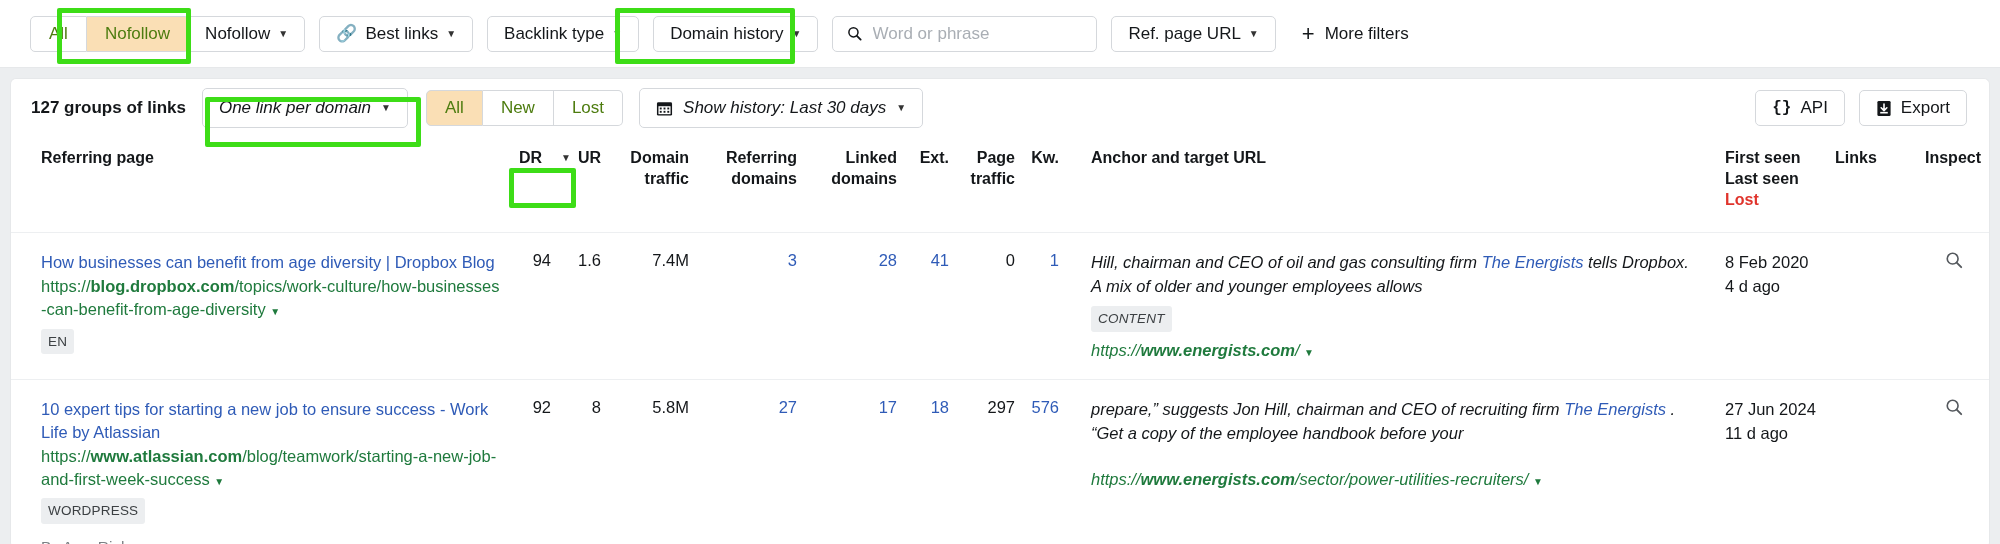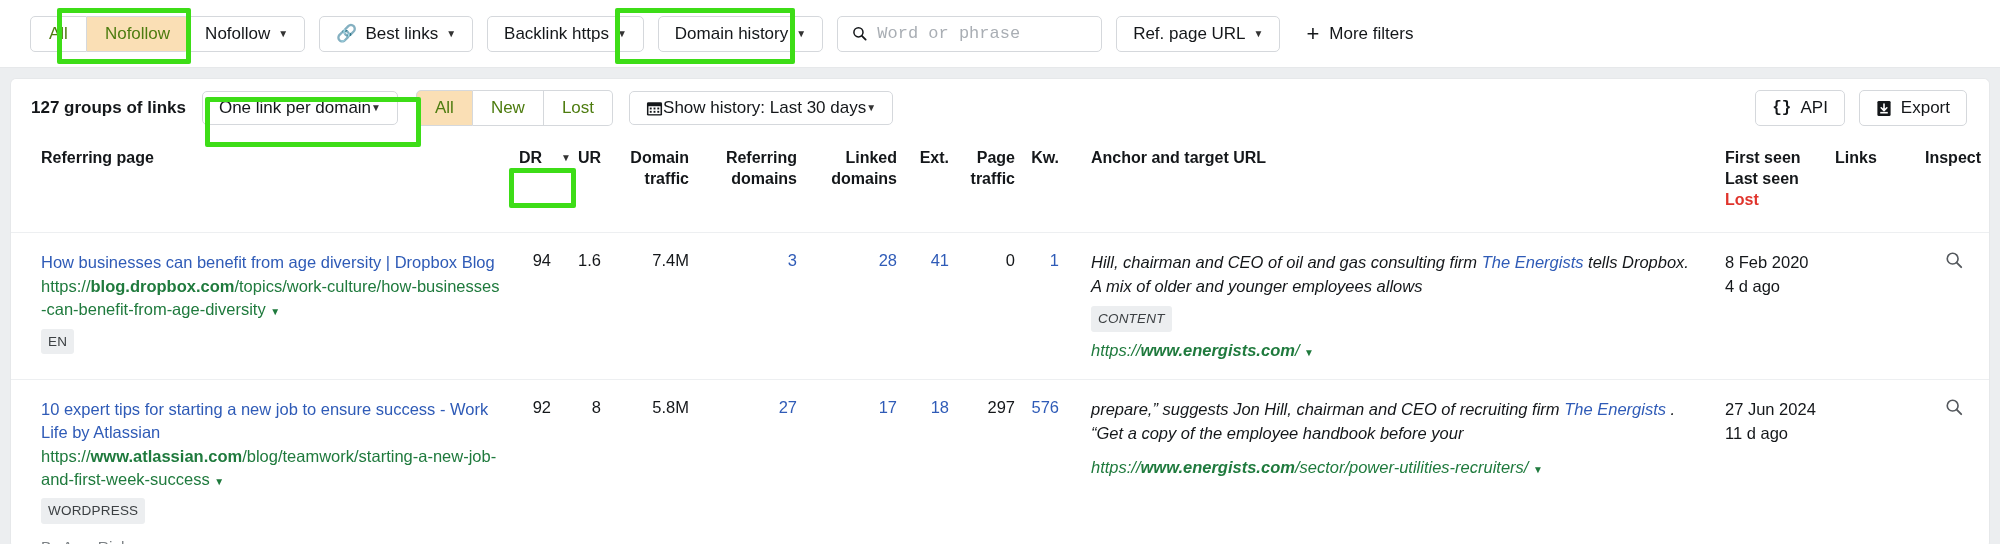--- a/index.html
+++ b/index.html
@@ -47,21 +47,21 @@
   }
   .caret { font-size: 10px; line-height: 1; color: #333; }
   .searchbox {
     display: flex; align-items: center; gap: 10px;
     height: 36px; width: 265px; padding: 0 14px;
     background: #fff; border: 1px solid #d5d8dc; border-radius: 5px;
     margin-left: 14px;
   }
   .searchbox input {
     border: none; outline: none; font-size: 17px; width: 100%;
-    font-family: Liberation Mono, monospace; color: #c2410c;
+    font-family: Liberation Sans, sans-serif; color: #c2410c;
     background: transparent;
   }
   .searchbox input::placeholder { color: #a9aeb4; }
   .morefilters {
     display: flex; align-items: center; gap: 10px;
     margin-left: 26px; font-size: 17px; color: #14171a; cursor: pointer;
   }
   .plus { font-size: 22px; line-height: 1; font-weight: 400; }
 
   
@@ -71,25 +71,26 @@
     background: #fff; border-radius: 6px;
     border: 1px solid #e6e8ea; border-bottom: none;
     overflow: hidden;
   }
   .toolbar {
     display: flex; align-items: center; height: 58px;
     padding: 0 22px 0 20px; gap: 0;
   }
   .groups-count { font-size: 17px; font-weight: bold; color: #14171a; white-space: nowrap; }
   .tb-pill {
-    display: flex; align-items: center; 
-    height: 34px; padding: 0 16px;
+    display: flex; align-items: center; gap: 10px;
+    height: 40px; padding: 0 16px;
     background: #fff; border: 1px solid #d5d8dc; border-radius: 5px;
     font-size: 17px; color: #14171a; white-space: nowrap; cursor: pointer;
     margin-left: 16px;
+    font-style: italic;
   }
   .tb-seg { margin-left: 18px; display: flex; height: 36px; }
   .spacer { flex: 1; }
   .icon-btn {
     display: flex; align-items: center; gap: 9px;
     height: 36px; padding: 0 16px;
     background: #fff; border: 1px solid #d5d8dc; border-radius: 5px;
     font-size: 17px; color: #14171a; cursor: pointer; margin-left: 14px;
   }
   .glyph-mono { font-family: "Liberation Mono", monospace; font-weight: bold; font-size: 16px; }
@@ -153,21 +154,21 @@
       <span class="caret">▼</span>
     </div>
 
     <div class="pill">
       <span style="font-size:17px;">🔗</span>
       <span>Best links</span>
       <span class="caret">▼</span>
     </div>
 
     <div class="pill">
-      <span>Backlink https</span>
+      <span>Backlink type</span>
       <span class="caret">▼</span>
     </div>
 
 
     <div class="pill">
       <span>Domain history</span>
       <span class="caret">▼</span>
     </div>
 
     <div class="searchbox">
@@ -338,21 +339,21 @@
           <td>92</td>
           <td>8</td>
           <td>5.8M</td>
           <td class="num-link">27</td>
           <td class="num-link">17</td>
           <td class="num-link">18</td>
           <td>297</td>
           <td class="num-link">576</td>
           <td class="anchorcol">
             <span class="anchor-txt"><span>prepare,” suggests Jon Hill, chairman and CEO of recruiting firm </span><a>The Energists</a><span> . “Get a copy of the employee handbook before your</span></span><br>
-            <span class="url" style="display:inline-block;margin-top:10px"><span>https://</span><b>www.energists.com</b><span>/sector/power-utilities-recruiters/</span></span>
+            <span class="url" style="display:inline-block;margin-top:22px"><span>https://</span><b>www.energists.com</b><span>/sector/power-utilities-recruiters/</span></span>
             <span class="dropcaret">▼</span>
           </td>
           <td class="datecol">
             <span>27 Jun 2024</span><br>
             <span>11 d ago</span>
           </td>
           <td class="datecol" style="padding-left:10px"></td>
           <td class="inspectcol">
             <svg width="18" height="18" viewBox="0 0 20 20">
               <circle cx="8.5" cy="8.5" r="6" fill="none" stroke="#55595e" stroke-width="1.8"></circle>

